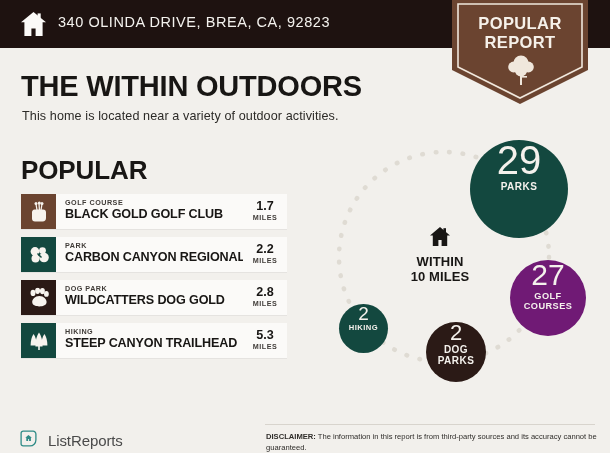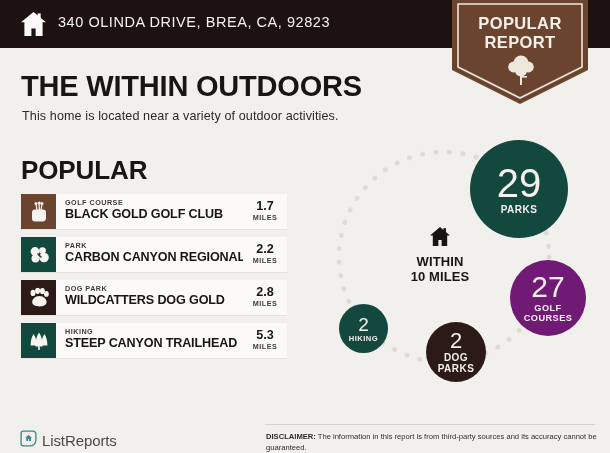--- a/index.html
+++ b/index.html
@@ -65,21 +65,21 @@
   }
   .dist{
     flex:0 0 44px;text-align:center;padding-top:5px;
   }
   .dist .d{font-size:12.6px;font-weight:700;color:#181614;line-height:14px;}
   .dist .u{font-size:7.2px;font-weight:700;letter-spacing:.5px;color:#403c38;line-height:9px;}
   
   .viz{position:absolute;left:318px;top:126px;width:292px;height:286px;}
   .viz svg{position:absolute;left:0;top:0;}
   .bub{position:absolute;border-radius:50%;display:flex;
-       flex-direction:column;align-items:center;justify-content:center;
+       flex-direction:column;align-items:center;justify-content:flex-start;
        color:#f4f1ec;text-align:center;}
   .bub .n{font-weight:400;line-height:1;}
   .bub .l{font-weight:700;letter-spacing:.45px;line-height:1.05;}
   .b-parks{left:152px;top:14px;width:98px;height:98px;background:#13483f;}
   .b-parks .n{font-size:40px;margin-bottom:2px;}
   .b-parks .l{font-size:10px;}
   .b-golf{left:192px;top:134px;width:76px;height:76px;background:#701a75;}
   .b-golf .n{font-size:30px;margin-bottom:2px;}
   .b-golf .l{font-size:9.2px;}
   .b-dog{left:108px;top:196px;width:60px;height:60px;background:#2b1a16;}
@@ -90,21 +90,21 @@
   .b-hike .l{font-size:7.6px;}
   .center-lbl{
     position:absolute;left:76px;top:128px;width:92px;text-align:center;
     font-size:13px;font-weight:700;letter-spacing:.1px;color:#181614;
     line-height:15px;
   }
   .center-home{position:absolute;left:111px;top:100px;width:22px;height:21px;}
   
   .rule{position:absolute;left:265px;top:424px;width:330px;height:1px;background:#d8d4cd;}
   .logo{position:absolute;left:20px;top:430px;display:flex;align-items:center;}
-  .logo-txt{font-size:15px;color:#4a4a4a;letter-spacing:-.1px;margin-left:5px;}
+  .logo-txt{font-size:15px;color:#4a4a4a;letter-spacing:-.1px;margin-left:11px;}
   .disc{
     position:absolute;left:266px;top:432px;width:332px;
     font-size:7.6px;line-height:10.5px;color:#2f2d2a;
   }
   .disc b{font-weight:700;}
 </style>
 </head>
 <body>
 
 <div class="topbar"></div>

